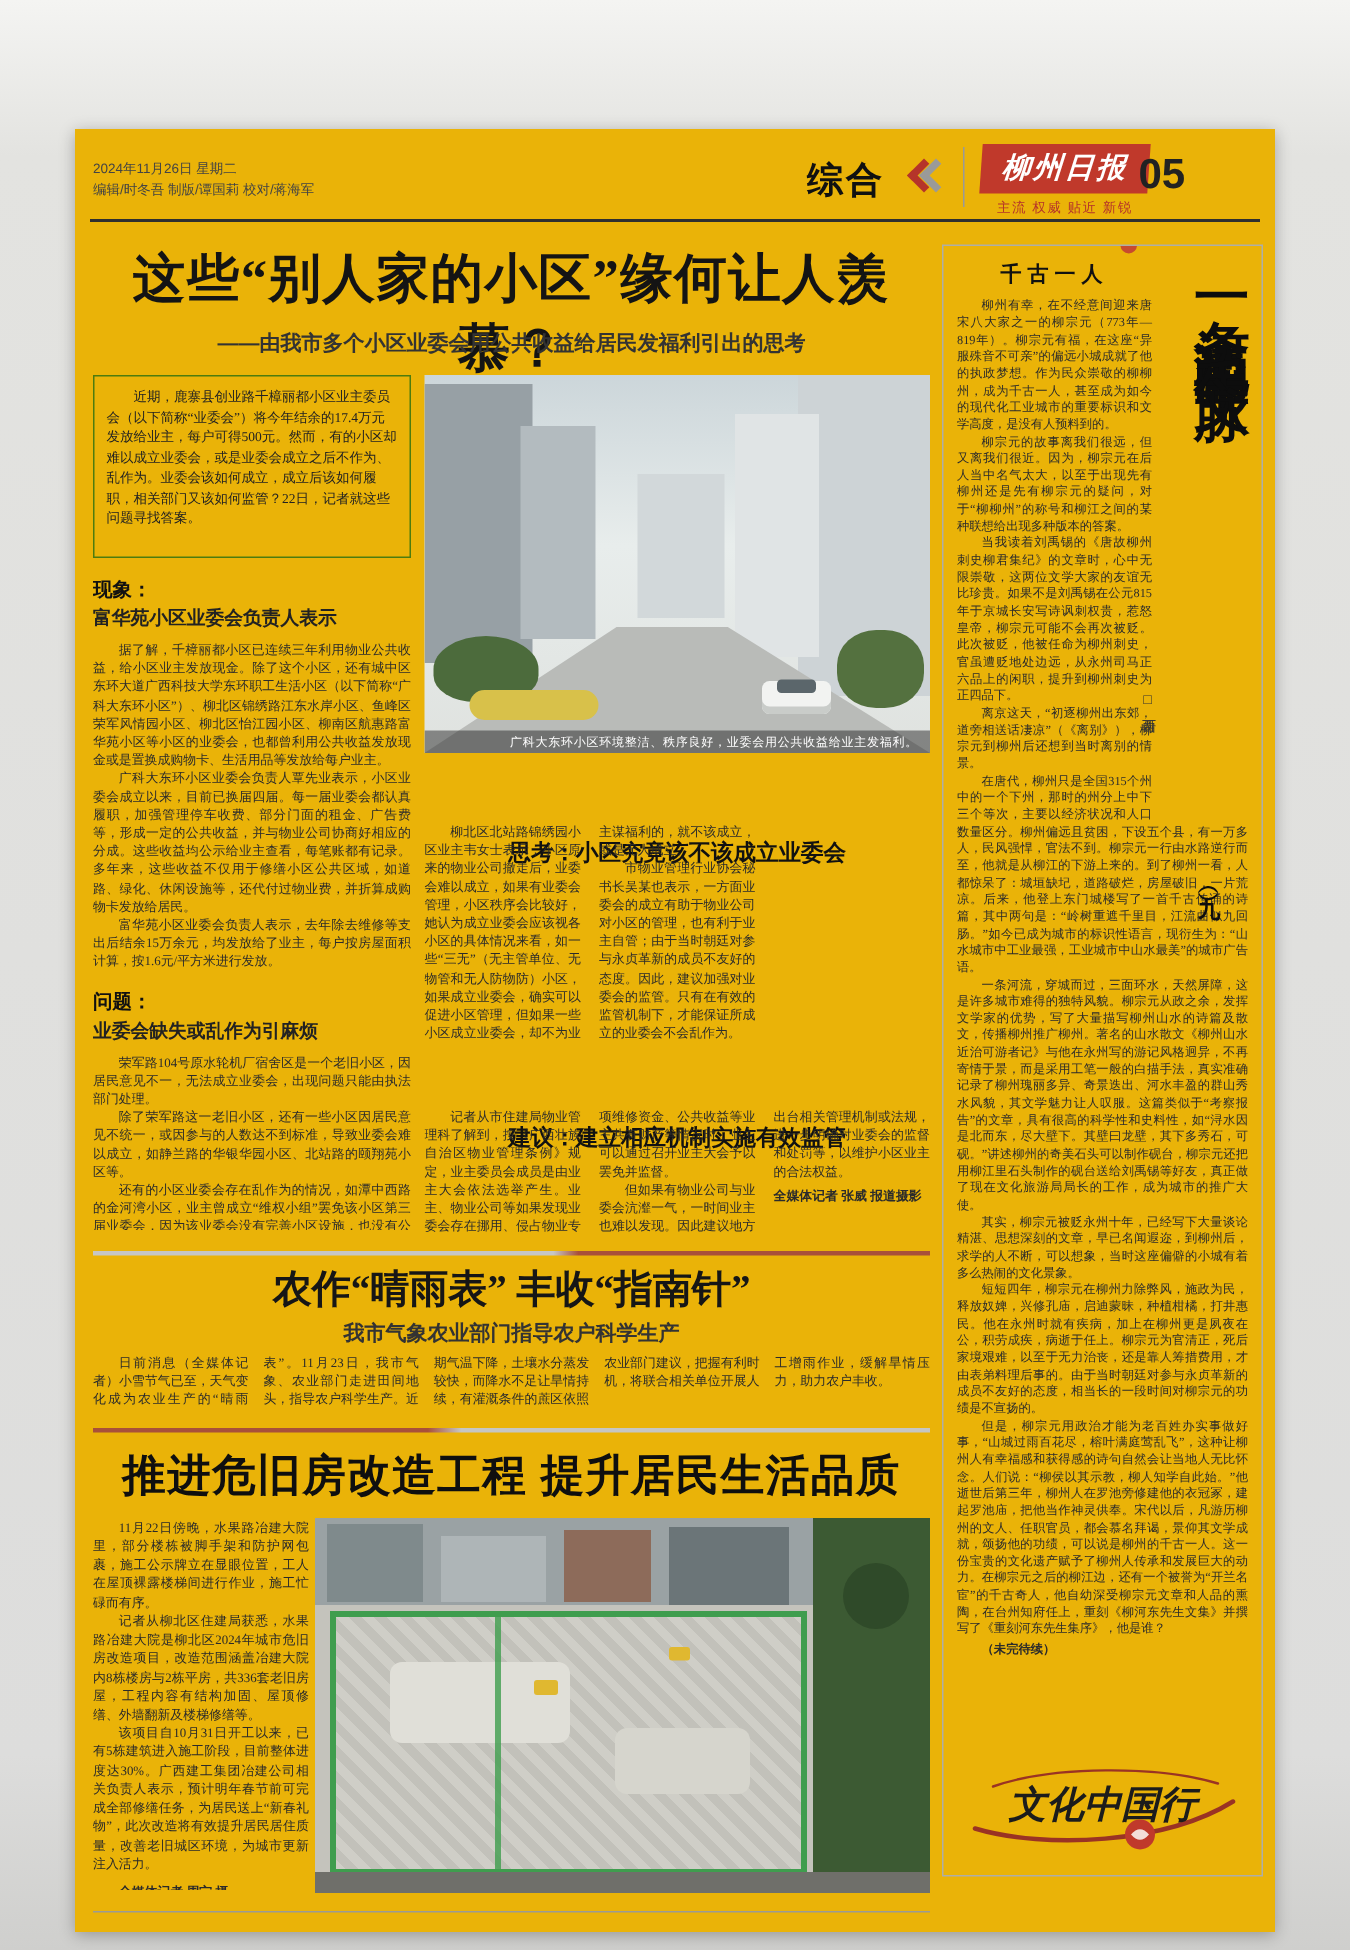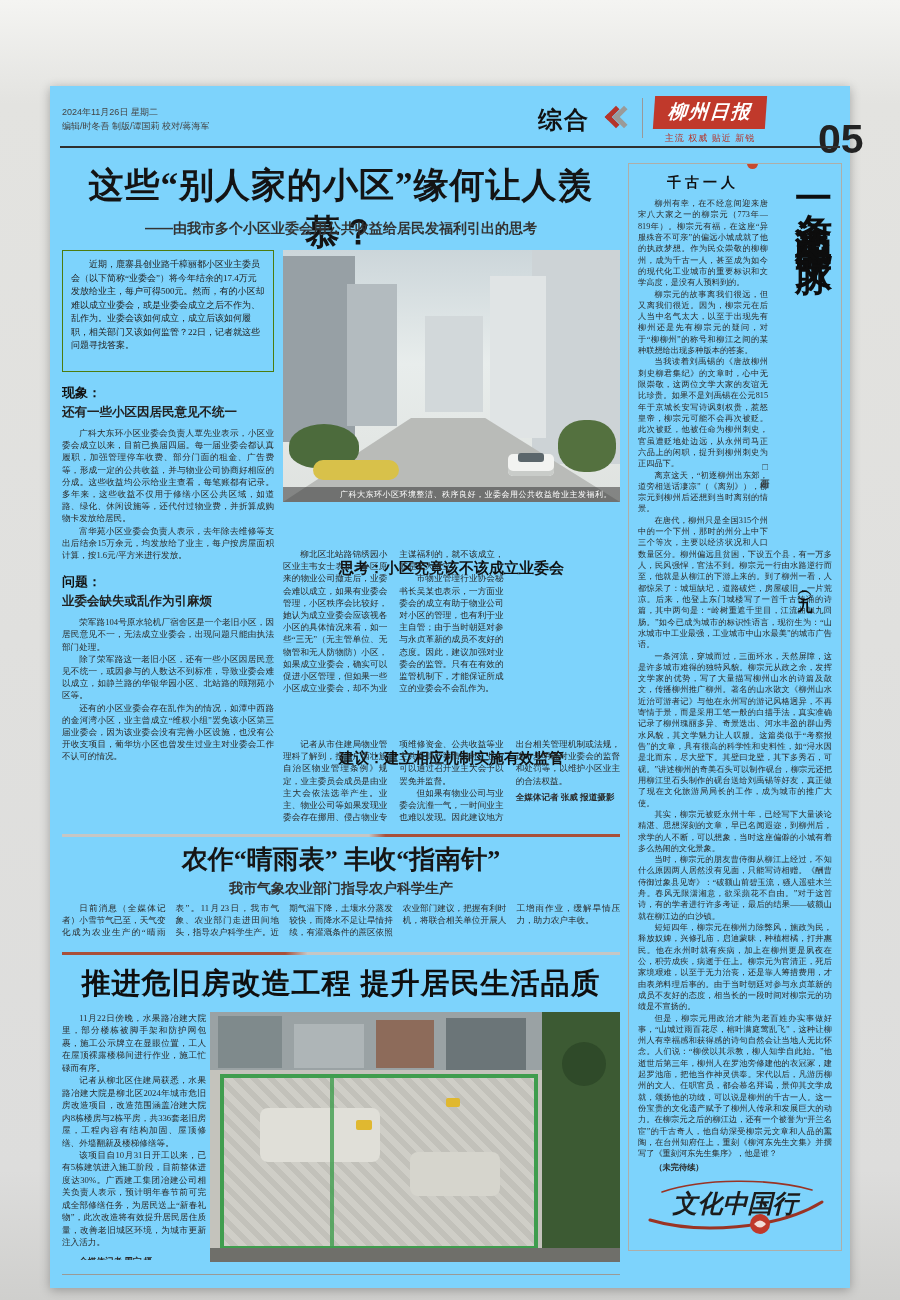--- a/index.html
+++ b/index.html
@@ -4,41 +4,41 @@
 <style>
   * { margin:0; padding:0; box-sizing:border-box; }
   html,body { width:900px; height:1300px; }
   body {
     font-family:"Liberation Serif","DejaVu Serif",serif;
     background:linear-gradient(180deg,#f4f4f2 0%,#e3e3e0 8%,#dddddc 90%,#cfcfcd 100%);
     position:relative; overflow:hidden; color:#2a2a2a;
   }
   .paper {
     position:absolute; left:50px; top:86px; width:800px; height:1202px;
-    background:#7dd3fc; box-shadow:0 2px 10px rgba(0,0,0,.28);
+    background:#eab308; box-shadow:0 2px 10px rgba(0,0,0,.28);
   }
   
   .hdr-date { position:absolute; left:12px; top:20px; font-size:9px; color:#444; line-height:1.5;
     font-family:"Liberation Sans",sans-serif; }
   .hdr-section { position:absolute; left:488px; top:18px; font-size:24px; font-weight:900;
     font-family:"Liberation Sans",sans-serif; color:#111; letter-spacing:2px;}
   .chevrons { position:absolute; left:556px; top:20px; width:30px; height:26px; }
   .chev { position:absolute; width:16px; height:16px; border-left:5px solid #b5342a;
     border-bottom:5px solid #b5342a; transform:rotate(45deg); top:3px;}
   .chev.gray { border-color:#9a9a98; left:10px; }
   .chev.red { left:2px; }
   .hdr-vline { position:absolute; left:592px; top:12px; width:1px; height:40px; background:#999; }
   .masthead { position:absolute; left:604px; top:10px; width:112px; }
   .masthead-box { background:#c0392b; color:#fff; font-weight:900; font-style:italic;
     font-size:19px; text-align:center; padding:3px 0 4px; letter-spacing:2px;
     font-family:"Liberation Serif",serif; transform:skewX(-4deg); }
   .masthead-slogan { color:#b5342a; font-size:9px; text-align:center; margin-top:3px;
     letter-spacing:1px; font-family:"Liberation Sans",sans-serif; }
-  .page-num { position:absolute; left:768px; top:14px; font-size:41px; font-weight:700;
-    font-family:"Liberation Sans",sans-serif; color:#222;margin-top:16px; }
+  .page-num { position:absolute; left:709px; top:14px; font-size:28px; font-weight:700;
+    font-family:"Liberation Sans",sans-serif; color:#222; }
   .hdr-rule { position:absolute; left:10px; top:60px; width:780px; height:2px; background:#2f2f2f; }
 
   
   .main-hl { position:absolute; left:12px; top:76px; width:558px; text-align:center;
     font-size:35px; font-weight:900; color:#141414; letter-spacing:1px; }
   .main-sub { position:absolute; left:12px; top:134px; width:558px; text-align:center;
     font-size:14px; font-weight:700; color:#333; font-family:"Liberation Sans",sans-serif; }
   .col-left { position:absolute; left:12px; top:164px; width:212px; height:570px; overflow:hidden; }
   .intro-box { border:1px solid #4d7c0f; padding:7px 8px; font-size:9px; line-height:1.5;
     color:#222; text-indent:2em; height:122px; overflow:hidden; }
@@ -132,21 +132,22 @@
   </div>
   <div class="page-num" data-name="page-number">05</div>
   <div class="hdr-rule" data-name="header-rule"></div>
 
   <div class="main-hl" data-name="main-headline">这些“别人家的小区”缘何让人羡慕？</div>
   <div class="main-sub" data-name="main-subheadline">——由我市多个小区业委会用公共收益给居民发福利引出的思考</div>
 
   <div class="col-left bodytxt" data-name="main-left-column">
     <div class="intro-box" data-name="lede-box">近期，鹿寨县创业路千樟丽都小区业主委员会（以下简称“业委会”）将今年结余的17.4万元发放给业主，每户可得500元。然而，有的小区却难以成立业委会，或是业委会成立之后不作为、乱作为。业委会该如何成立，成立后该如何履职，相关部门又该如何监管？22日，记者就这些问题寻找答案。</div>
     <div class="sec-label" data-name="section-label-phenomenon">现象：</div>
-    <div class="sec-title" data-name="section-title-phenomenon">还有一些小区因居民意见不统一</div>
+    <div class="sec-title" data-name="section-title-phenomenon">富华苑小区业委会负责人表示</div>
+    <p data-name="body-paragraph">据了解，千樟丽都小区已连续三年利用物业公共收益，给小区业主发放现金。除了这个小区，还有城中区东环大道广西科技大学东环职工生活小区（以下简称“广科大东环小区”）、柳北区锦绣路江东水岸小区、鱼峰区荣军风情园小区、柳北区怡江园小区、柳南区航惠路富华苑小区等小区的业委会，也都曾利用公共收益发放现金或是置换成购物卡、生活用品等发放给每户业主。</p>
     <p data-name="body-paragraph">广科大东环小区业委会负责人覃先业表示，小区业委会成立以来，目前已换届四届。每一届业委会都认真履职，加强管理停车收费、部分门面的租金、广告费等，形成一定的公共收益，并与物业公司协商好相应的分成。这些收益均公示给业主查看，每笔账都有记录。多年来，这些收益不仅用于修缮小区公共区域，如道路、绿化、休闲设施等，还代付过物业费，并折算成购物卡发放给居民。</p>
     <p data-name="body-paragraph">富华苑小区业委会负责人表示，去年除去维修等支出后结余15万余元，均发放给了业主，每户按房屋面积计算，按1.6元/平方米进行发放。</p>
     <div class="sec-label" data-name="section-label-problem">问题：</div>
     <div class="sec-title" data-name="section-title-problem">业委会缺失或乱作为引麻烦</div>
     <p data-name="body-paragraph">荣军路104号原水轮机厂宿舍区是一个老旧小区，因居民意见不一，无法成立业委会，出现问题只能由执法部门处理。</p>
     <p data-name="body-paragraph">除了荣军路这一老旧小区，还有一些小区因居民意见不统一，或因参与的人数达不到标准，导致业委会难以成立，如静兰路的华银华园小区、北站路的颐翔苑小区等。</p>
     <p data-name="body-paragraph">还有的小区业委会存在乱作为的情况，如潭中西路的金河湾小区，业主曾成立“维权小组”罢免该小区第三届业委会，因为该业委会没有完善小区设施，也没有公开收支项目，葡华坊小区也曾发生过业主对业委会工作不认可的情况。</p>
   </div>
 
   <div class="photo1" data-name="main-photo-illustration">
@@ -228,21 +229,20 @@
     </div>
     <div class="kicker" data-name="river-kicker">千古一人</div>
     <div class="rtext" data-name="river-body">
       <p data-name="body-paragraph">柳州有幸，在不经意间迎来唐宋八大家之一的柳宗元（773年—819年）。柳宗元有福，在这座“异服殊音不可亲”的偏远小城成就了他的执政梦想。作为民众崇敬的柳柳州，成为千古一人，甚至成为如今的现代化工业城市的重要标识和文学高度，是没有人预料到的。</p>
       <p data-name="body-paragraph">柳宗元的故事离我们很远，但又离我们很近。因为，柳宗元在后人当中名气太大，以至于出现先有柳州还是先有柳宗元的疑问，对于“柳柳州”的称号和柳江之间的某种联想给出现多种版本的答案。</p>
       <p data-name="body-paragraph">当我读着刘禹锡的《唐故柳州刺史柳君集纪》的文章时，心中无限崇敬，这两位文学大家的友谊无比珍贵。如果不是刘禹锡在公元815年于京城长安写诗讽刺权贵，惹怒皇帝，柳宗元可能不会再次被贬。此次被贬，他被任命为柳州刺史，官虽遭贬地处边远，从永州司马正六品上的闲职，提升到柳州刺史为正四品下。</p>
       <p data-name="body-paragraph">离京这天，“初逐柳州出东郊，道旁相送话凄凉”（《离别》），柳宗元到柳州后还想到当时离别的情景。</p>
       <p data-name="body-paragraph">在唐代，柳州只是全国315个州中的一个下州，那时的州分上中下三个等次，主要以经济状况和人口数量区分。柳州偏远且贫困，下设五个县，有一万多人，民风强悍，官法不到。柳宗元一行由水路逆行而至，他就是从柳江的下游上来的。到了柳州一看，人都惊呆了：城垣缺圮，道路破烂，房屋破旧，一片荒凉。后来，他登上东门城楼写了一首千古传诵的诗篇，其中两句是：“岭树重遮千里目，江流曲似九回肠。”如今已成为城市的标识性语言，现衍生为：“山水城市中工业最强，工业城市中山水最美”的城市广告语。</p>
       <p data-name="body-paragraph">一条河流，穿城而过，三面环水，天然屏障，这是许多城市难得的独特风貌。柳宗元从政之余，发挥文学家的优势，写了大量描写柳州山水的诗篇及散文，传播柳州推广柳州。著名的山水散文《柳州山水近治可游者记》与他在永州写的游记风格迥异，不再寄情于景，而是采用工笔一般的白描手法，真实准确记录了柳州瑰丽多异、奇景迭出、河水丰盈的群山秀水风貌，其文学魅力让人叹服。这篇类似于“考察报告”的文章，具有很高的科学性和史料性，如“浔水因是北而东，尽大壁下。其壁曰龙壁，其下多秀石，可砚。”讲述柳州的奇美石头可以制作砚台，柳宗元还把用柳江里石头制作的砚台送给刘禹锡等好友，真正做了现在文化旅游局局长的工作，成为城市的推广大使。</p>
       <p data-name="body-paragraph">其实，柳宗元被贬永州十年，已经写下大量谈论精湛、思想深刻的文章，早已名闻遐迩，到柳州后，求学的人不断，可以想象，当时这座偏僻的小城有着多么热闹的文化景象。</p>
-      <p data-name="body-paragraph">当时，柳宗元的朋友曹侍御从柳江上经过，不知什么原因两人居然没有见面，只能写诗相赠。《酬曹侍御过象县见寄》：“破额山前碧玉流，骚人遥驻木兰舟。春风无限潇湘意，欲采蘋花不自由。”对于这首诗，有的学者进行许多考证，最后的结果——破额山就在柳江边的白沙镇。</p>
       <p data-name="body-paragraph">短短四年，柳宗元在柳州力除弊风，施政为民，释放奴婢，兴修孔庙，启迪蒙昧，种植柑橘，打井惠民。他在永州时就有疾病，加上在柳州更是夙夜在公，积劳成疾，病逝于任上。柳宗元为官清正，死后家境艰难，以至于无力治丧，还是靠人筹措费用，才由表弟料理后事的。由于当时朝廷对参与永贞革新的成员不友好的态度，相当长的一段时间对柳宗元的功绩是不宣扬的。</p>
       <p data-name="body-paragraph">但是，柳宗元用政治才能为老百姓办实事做好事，“山城过雨百花尽，榕叶满庭莺乱飞”，这种让柳州人有幸福感和获得感的诗句自然会让当地人无比怀念。人们说：“柳侯以其示教，柳人知学自此始。”他逝世后第三年，柳州人在罗池旁修建他的衣冠冢，建起罗池庙，把他当作神灵供奉。宋代以后，凡游历柳州的文人、任职官员，都会慕名拜谒，景仰其文学成就，颂扬他的功绩，可以说是柳州的千古一人。这一份宝贵的文化遗产赋予了柳州人传承和发展巨大的动力。在柳宗元之后的柳江边，还有一个被誉为“开兰名宦”的千古奇人，他自幼深受柳宗元文章和人品的熏陶，在台州知府任上，重刻《柳河东先生文集》并撰写了《重刻河东先生集序》，他是谁？</p>
       <p class="tbc" data-name="to-be-continued">（未完待续）</p>
     </div>
     <div class="logo-wrap" data-name="culture-china-logo">
       <svg width="186" height="62" viewBox="0 0 186 62" data-name="culture-china-logo-art">
         <path d="M8 46 C 55 60, 135 56, 180 28" stroke="#9a3324" stroke-width="3" fill="none" stroke-linecap="round"></path>
         <path d="M20 18 C 60 4, 130 4, 170 16" stroke="#9a3324" stroke-width="1.6" fill="none" stroke-linecap="round"></path>
         <text x="93" y="38" text-anchor="middle" font-size="25" font-weight="bold" font-style="italic" font-family="Liberation Serif, serif" fill="#1c1c1c" data-name="culture-china-logo-text">文化中国行</text>
         <circle cx="118" cy="50" r="10" fill="#c0392b" data-name="red-seal-icon"></circle>

